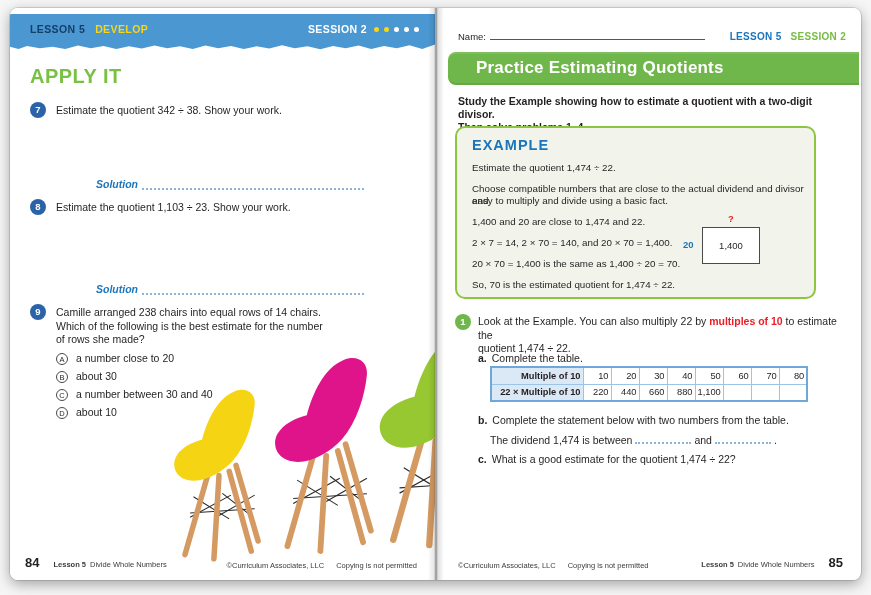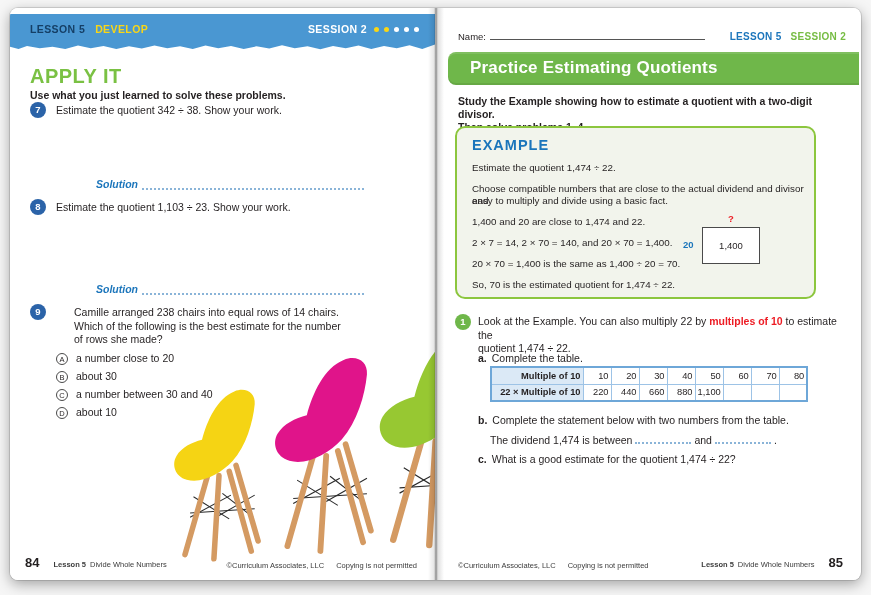--- a/index.html
+++ b/index.html
@@ -57,21 +57,21 @@
   
   .name-row { position:absolute; left:23px; top:22px; width:388px; display:flex; align-items:baseline; font-size:9.5px; color:#231f20; }
   .name-line { flex:0 0 215px; border-bottom:1px solid #555; height:10px; margin-left:4px; }
   .hdr-lesson { color:#1b75bb; font-weight:bold; font-size:10px; margin-left:auto; letter-spacing:0.3px; }
   .hdr-session { color:#76bc43; font-weight:bold; font-size:10px; margin-left:9px; letter-spacing:0.3px; }
   .banner-green {
     position:absolute; left:13px; top:44px; width:413px; height:33px;
     background:#6fb74a; border-radius:8px 3px 3px 8px;
     box-shadow:inset 0 -2px 0 rgba(0,0,0,0.08), inset 0 2px 0 rgba(255,255,255,0.12);
   }
-  .banner-green span { position:absolute; left:22px; top:6px; color:#fff; font-size:17px; font-weight:bold; letter-spacing:0.2px; }
+  .banner-green span { position:absolute; left:28px; top:6px; color:#fff; font-size:17px; font-weight:bold; letter-spacing:0.2px; }
   .example-box {
     position:absolute; left:20px; top:118px; width:361px; height:173px;
     background:#f2f4ec; border:2px solid #8cc63e; border-radius:10px;
   }
   .example-title { color:#1b75bb; font-size:14.5px; font-weight:800; letter-spacing:1px; }
   .ex-line { position:absolute; left:15px; font-size:9.8px; color:#231f20; line-height:12px; }
   .diagram-rect {
     position:absolute; left:245px; top:99px; width:58px; height:37px;
     background:#fff; border:1.6px solid #4a4a4a;
     display:flex; align-items:center; justify-content:center; font-size:9.5px; color:#231f20;
@@ -108,38 +108,37 @@
           <span class="dot y"></span>
             <span class="dot y"></span>
             <span class="dot w"></span>
             <span class="dot w"></span>
             <span class="dot w"></span>
         </span>
       </div>
     </div>
 
     <div class="abs apply-it" style="left:20px; top:57px;">APPLY IT</div>
-    <div class="abs txt bold" style="left:20px; top:81px;">Use what you just learned to solve these problems.</div>
 
     <div class="num-badge" style="left:20px; top:94px;">7</div>
     <div class="abs txt" style="left:46px; top:96px;">Estimate the quotient 342 ÷ 38. Show your work.</div>
     <div class="solution-row" style="left:46px; top:170px; width:268px;">
       <span class="solution-lbl">Solution</span>
       <span class="dotline" style="flex:1;"></span>
     </div>
 
     <div class="num-badge" style="left:20px; top:191px;">8</div>
     <div class="abs txt" style="left:46px; top:193px;">Estimate the quotient 1,103 ÷ 23. Show your work.</div>
     <div class="solution-row" style="left:46px; top:275px; width:268px;">
       <span class="solution-lbl">Solution</span>
       <span class="dotline" style="flex:1;"></span>
     </div>
 
     <div class="num-badge" style="left:20px; top:296px;">9</div>
-    <div class="abs txt" style="left:64px; top:298px; width:310px;">
+    <div class="abs txt" style="left:46px; top:298px; width:310px;">
       <span>Camille arranged 238 chairs into equal rows of 14 chairs.</span><br>
       <span>Which of the following is the best estimate for the number</span><br>
       <span>of rows she made?</span>
     </div>
     <div class="choice" style="left:46px; top:344px;">
       <span class="choice-letter">A</span>
       <span class="txt">a number close to 20</span>
     </div>
     <div class="choice" style="left:46px; top:362px;">
       <span class="choice-letter">B</span>

